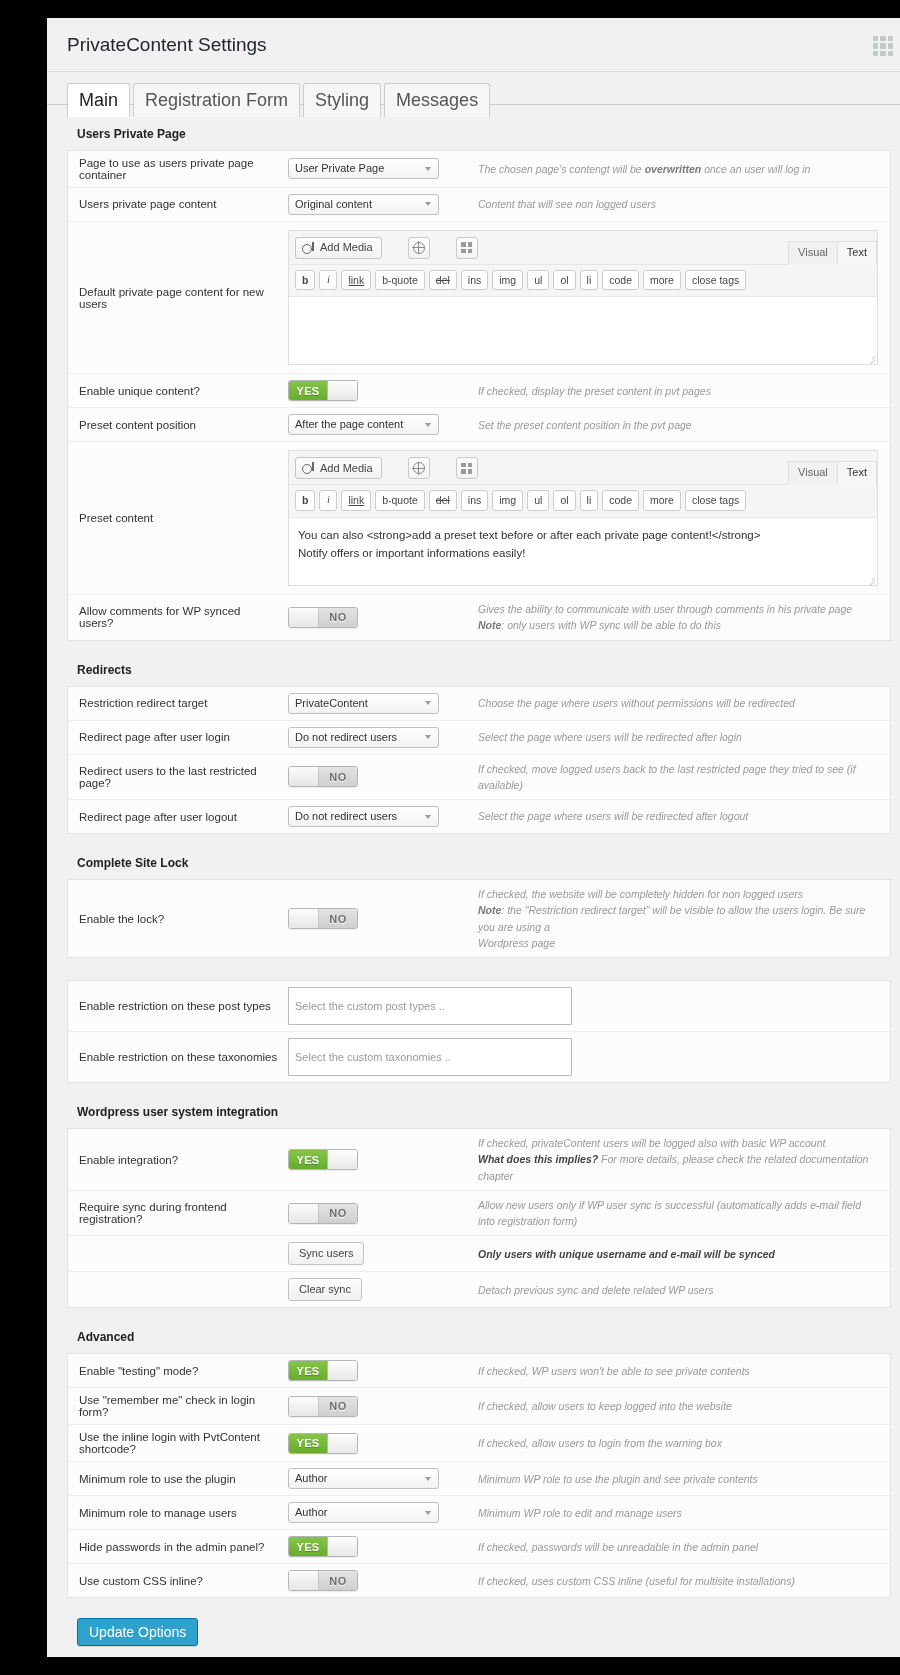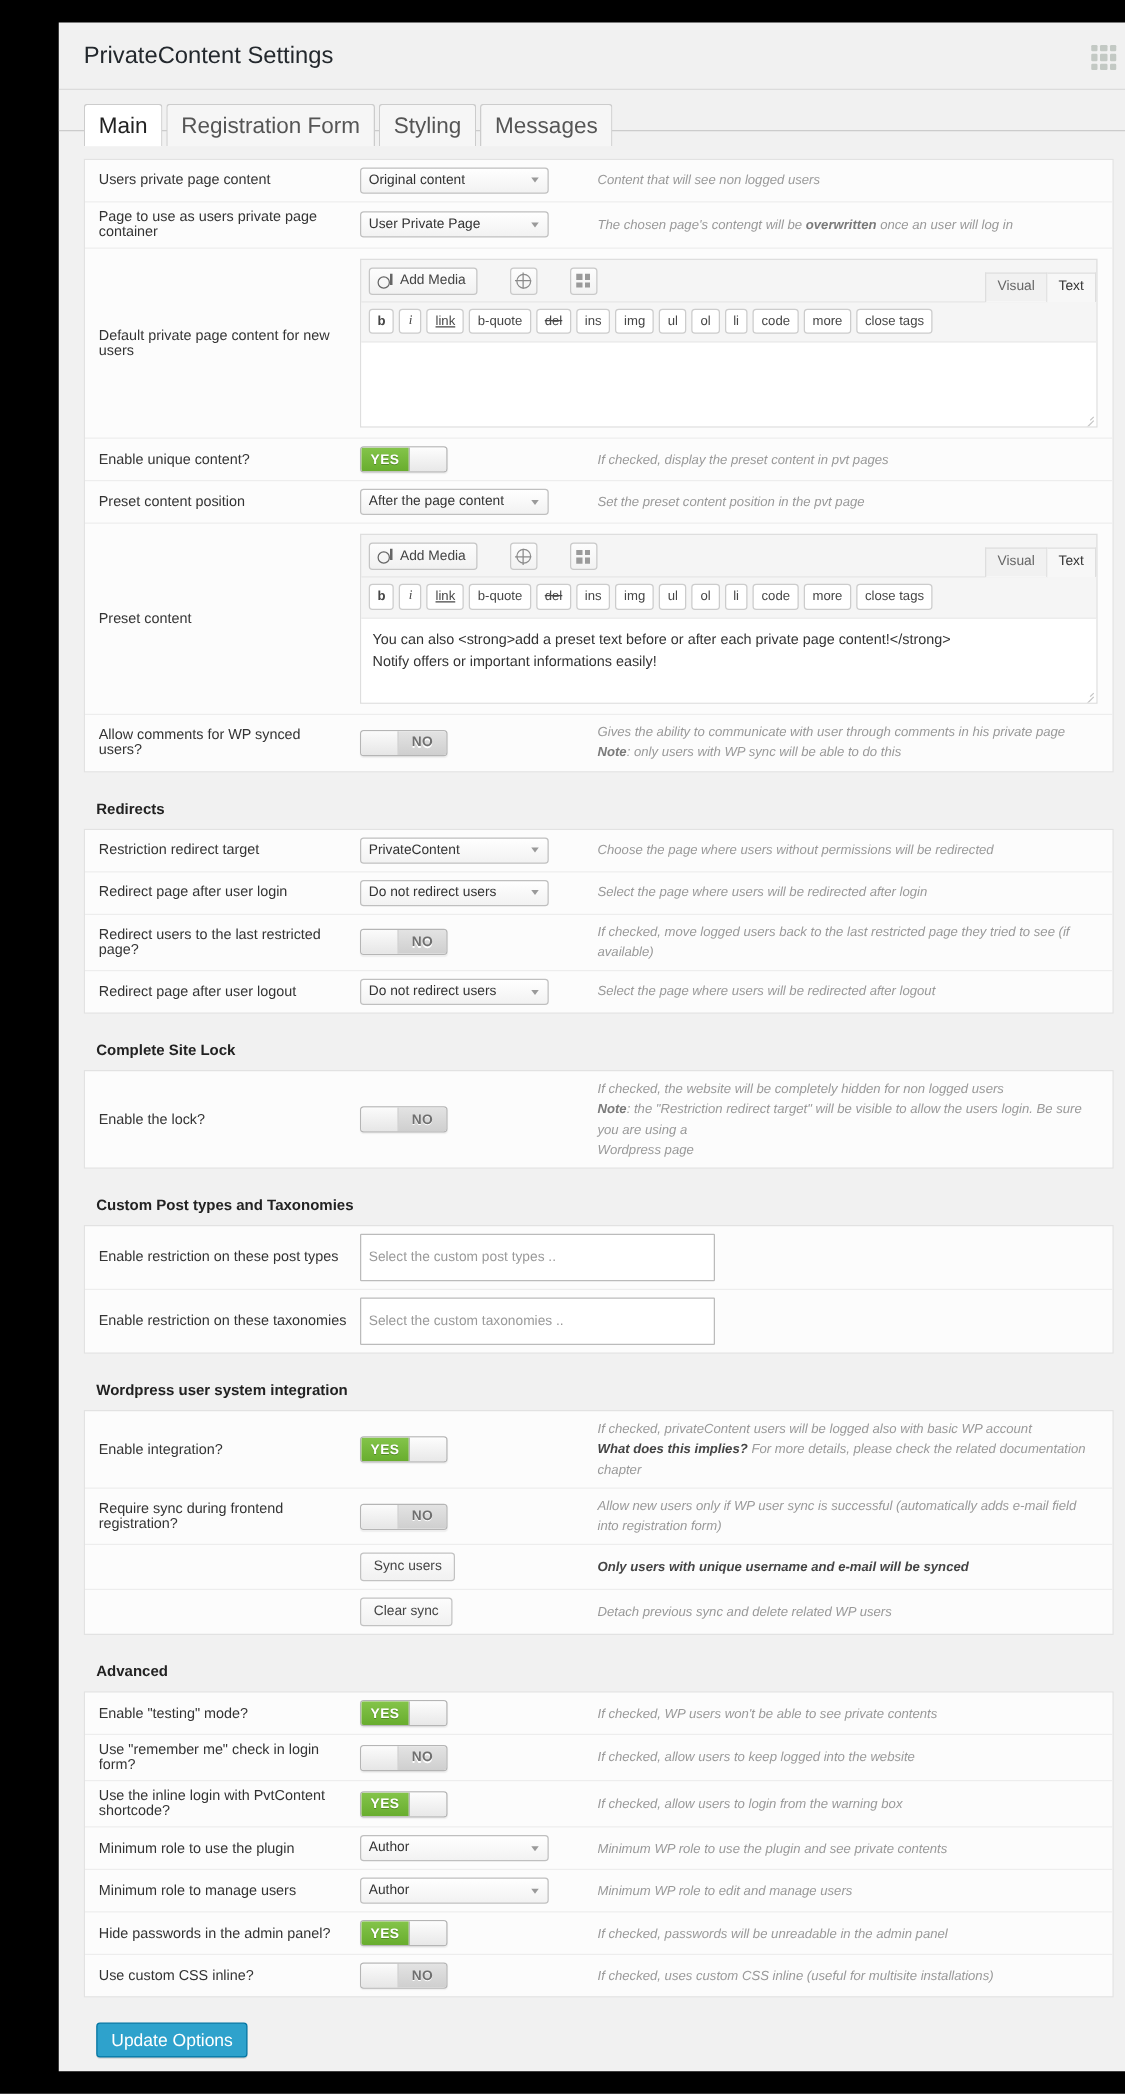--- a/index.html
+++ b/index.html
@@ -404,34 +404,35 @@
         <div class="tab active">Main</div>
         <div class="tab">Registration Form</div>
         <div class="tab">Styling</div>
         <div class="tab">Messages</div>
       </div>
   </div>
 
   <div class="content">
     <div id="sections">
         <div class="section">
+          <div class="section-title">Users Private Page</div>
           <div class="section-box">
             <div class="row">
+              <div class="cell-label">Page to use as users private page container</div>
+              <div class="cell-control">
+                <div class="select"><span>User Private Page</span><span class="arrow"></span></div>
+              </div>
+              <div class="cell-desc">The chosen page's contengt will be <b>overwritten</b> once an user will log in</div>
+            </div>
+            <div class="row">
               <div class="cell-label">Users private page content</div>
               <div class="cell-control">
                 <div class="select"><span>Original content</span><span class="arrow"></span></div>
               </div>
               <div class="cell-desc">Content that will see non logged users</div>
-            </div>
-            <div class="row">
-              <div class="cell-label">Page to use as users private page container</div>
-              <div class="cell-control">
-                <div class="select"><span>User Private Page</span><span class="arrow"></span></div>
-              </div>
-              <div class="cell-desc">The chosen page's contengt will be <b>overwritten</b> once an user will log in</div>
             </div>
             <div class="row tall">
               <div class="cell-label">Default private page content for new users</div>
               <div class="editor-wrap">
                 <div class="editor">
                   <div class="ed-top">
                     <div class="add-media">
                       <span class="ic-media"></span>
                       <span>Add Media</span>
                     </div>
@@ -589,21 +590,20 @@
                 <div class="toggle off">
                   <span class="knob"></span>
                   <span class="lbl">NO</span>
                 </div>
               </div>
               <div class="cell-desc">If checked, the website will be completely hidden for non logged users<span class="desc-line"><b>Note</b>: the "Restriction redirect target" will be visible to allow the users login. Be sure you are using a</span><span class="desc-line">Wordpress page</span></div>
             </div>
           </div>
         </div>
         <div class="section">
-          <div class="section-title">Custom Post types and Taxonomies</div>
           <div class="section-box">
             <div class="row">
               <div class="cell-label">Enable restriction on these post types</div>
               <div class="cell-control wide">
                 <input type="text" class="text-input" placeholder="Select the custom post types .." style="">
               </div>
               <div class="cell-desc"></div>
             </div>
             <div class="row">
               <div class="cell-label">Enable restriction on these taxonomies</div>

